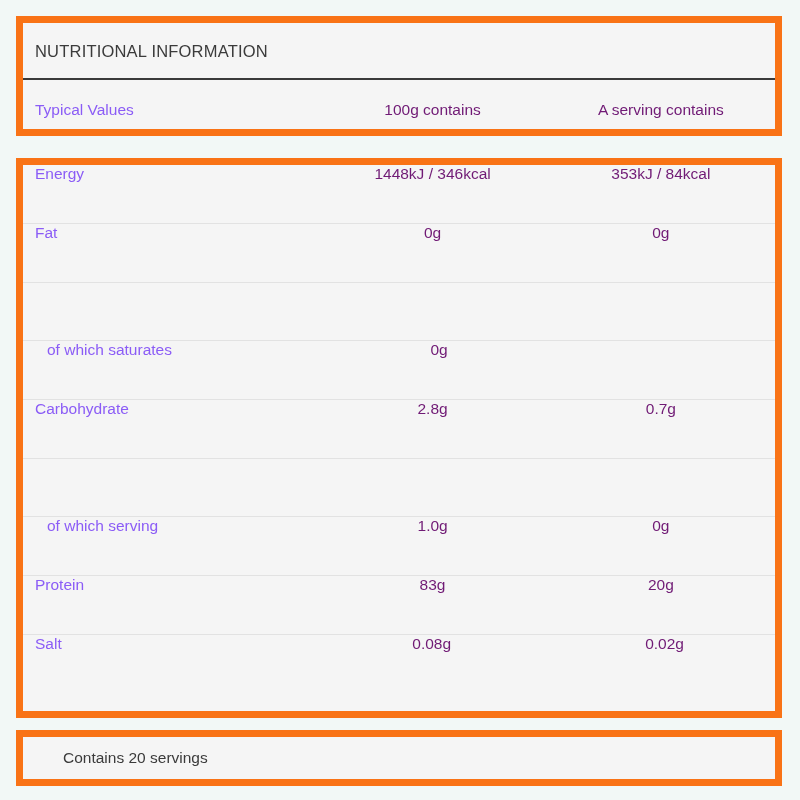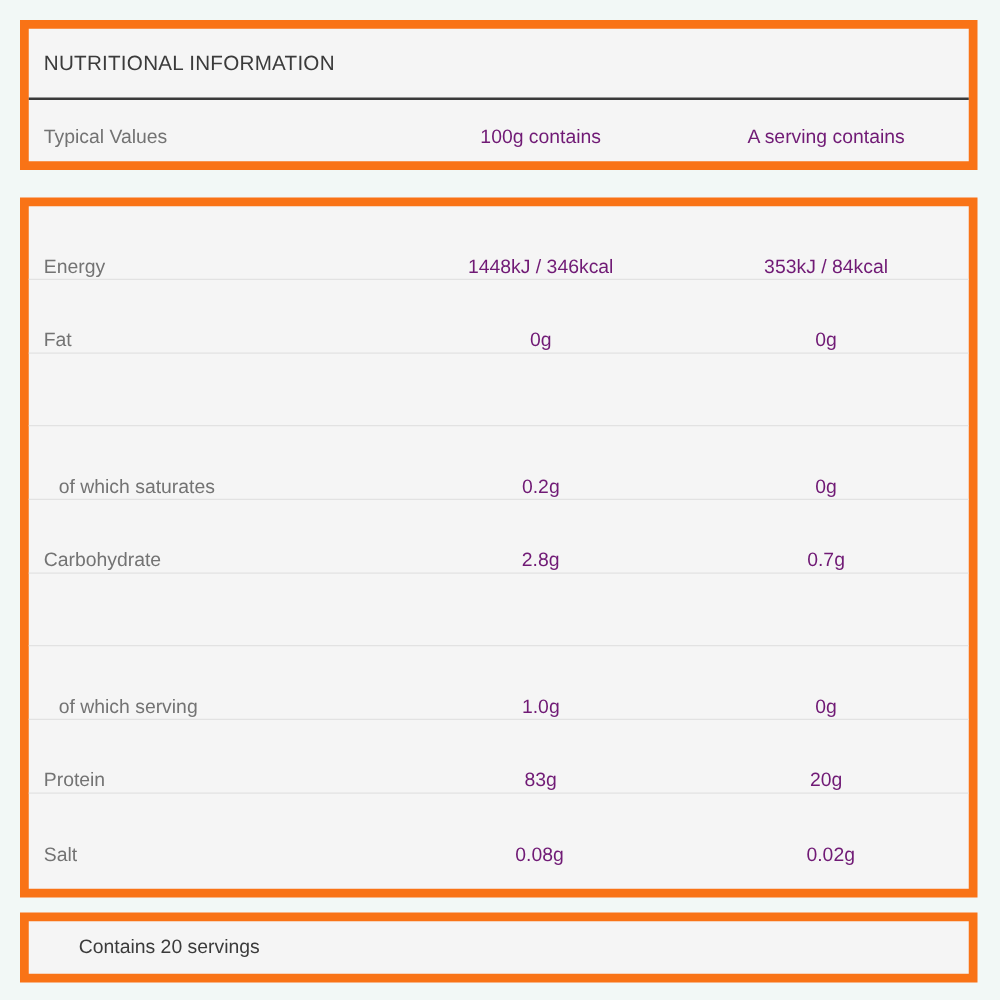--- a/index.html
+++ b/index.html
@@ -44,40 +44,40 @@
     display: flex;
     height: 60px;
     align-items: center;
     box-sizing: border-box;
   }
   .col-label {
     width: 300px;
     padding-left: 12px;
     box-sizing: border-box;
     font-size: 15.5px;
-    color: #737373;
+    color: #8b5cf6;
     white-space: nowrap;
   }
   .col-val {
     width: 232px;
     text-align: center;
     box-sizing: border-box;
     font-size: 15.5px;
     color: #701a75;
     white-space: nowrap;
   }
 
   
   #nutrition-panel {
     top: 158px;
     height: 560px;
   }
   .nrow {
     display: flex;
-    align-items: flex-end;
+    align-items: flex-start;
     height: 59px;
     border-bottom: 1px solid #e2e2e2;
     box-sizing: border-box;
   }
   .nrow.spacer {
     height: 58px;
   }
   .nrow:last-child {
     border-bottom: none;
     gap: 12px;
@@ -126,21 +126,20 @@
     <div class="col-val">0g</div>
     <div class="col-val">0g</div>
   </div>
   <div class="nrow spacer">
     <div class="col-label"></div>
     <div class="col-val"></div>
     <div class="col-val"></div>
   </div>
   <div class="nrow">
     <div class="col-label indent"> of which saturates</div>
-    <div class="col-val">0.2g</div>
     <div class="col-val">0g</div>
   </div>
   <div class="nrow">
     <div class="col-label">Carbohydrate</div>
     <div class="col-val">2.8g</div>
     <div class="col-val">0.7g</div>
   </div>
   <div class="nrow spacer">
     <div class="col-label"></div>
     <div class="col-val"></div>

